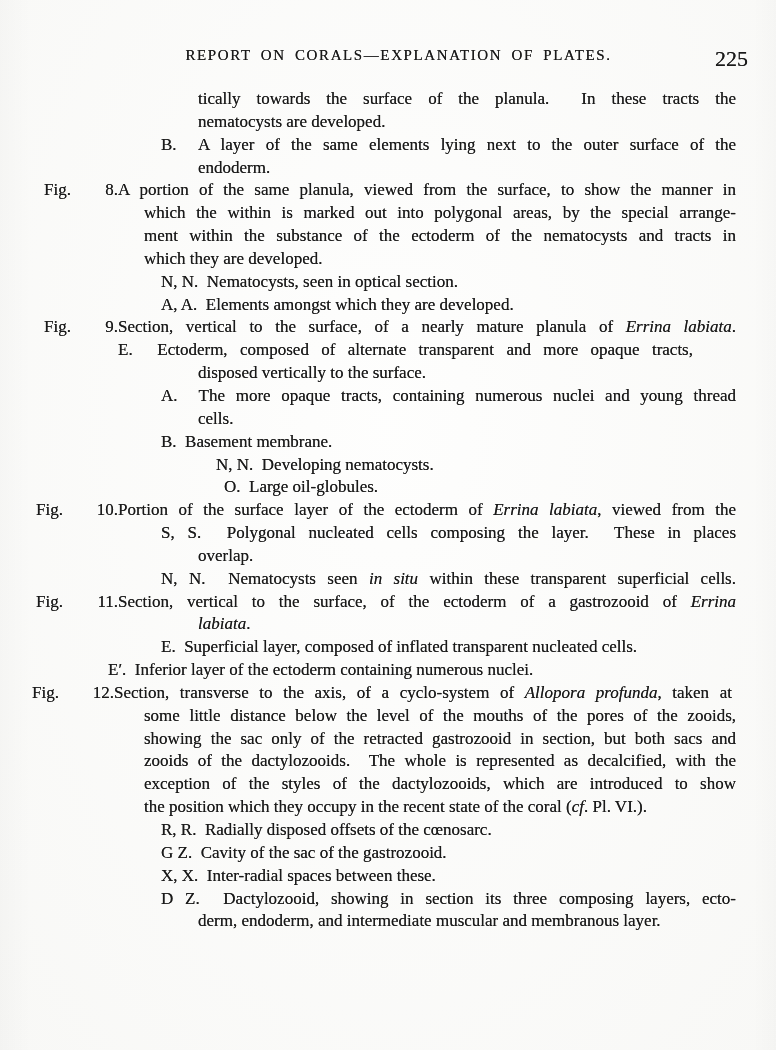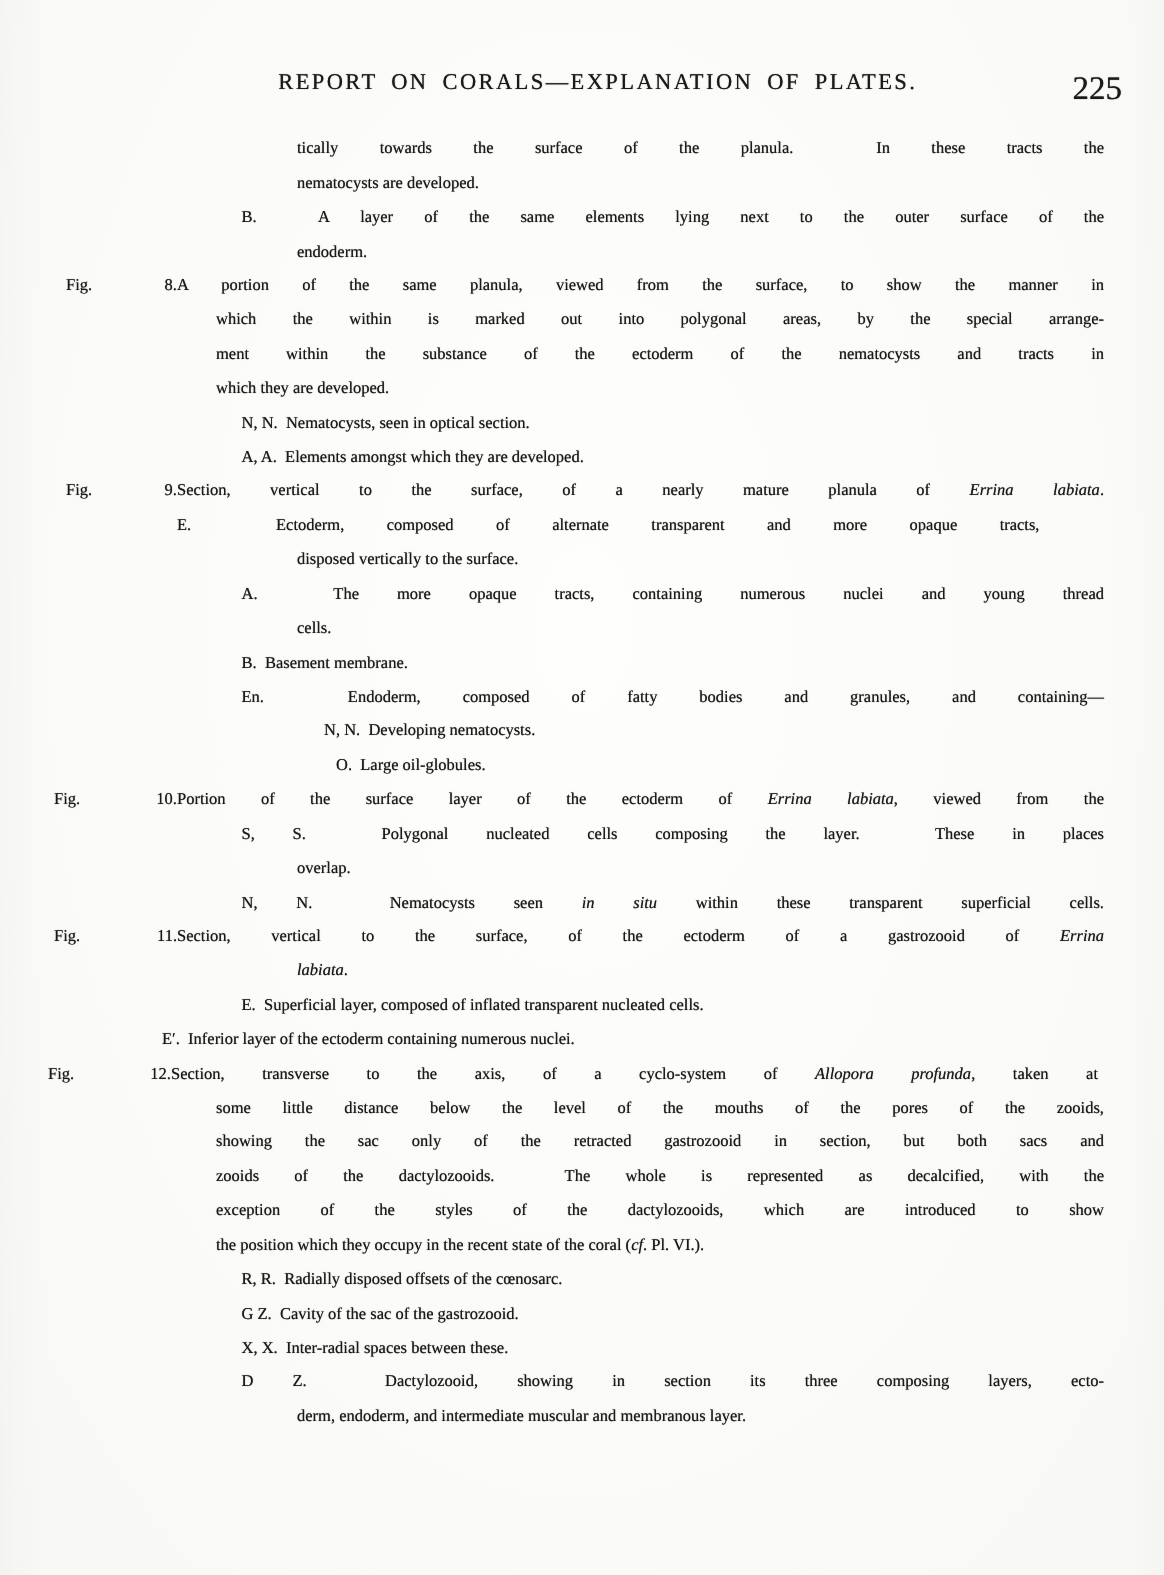--- a/index.html
+++ b/index.html
@@ -18,21 +18,21 @@
     position:absolute; left:0; width:100%; text-align:center;
     font-size:15px; letter-spacing:1.6px; word-spacing:4px;
     text-shadow:0 0 0.6px rgba(25,25,25,0.85);
   }
   .page-number {
     position:absolute; right:49px; top:-1px; font-size:22px;
     text-shadow:0 0 0.6px rgba(25,25,25,0.85);
   }
   .page-body { position:absolute; top:88px; left:0; width:776px; }
   .line {
-    font-size:11px; line-height:22.85px;
+    font-size:17px; line-height:22.85px;
     text-shadow:0 0 0.55px rgba(25,25,25,0.8);
     white-space:normal;
   }
   .line.j { text-align:justify; text-align-last:justify; }
   .figlabel { display:inline-block; }
   i { font-style:italic; }
 </style>
 </head>
 <body>
 
@@ -51,21 +51,20 @@
       <div class="line j" style="margin-left: 144px; width: 592px;"><span>ment within the substance of the ectoderm of the nematocysts and tracts in</span></div>
       <div class="line" style="margin-left: 144px; width: 592px;"><span>which they are developed.</span></div>
       <div class="line" style="margin-left: 161px; width: 575px;"><span>N, N.&nbsp; Nematocysts, seen in optical section.</span></div>
       <div class="line" style="margin-left: 161px; width: 575px;"><span>A, A.&nbsp; Elements amongst which they are developed.</span></div>
       <div class="line j" style="margin-left: 44px; width: 692px;"><span class="figlabel" style="width: 74px;">Fig. 9.</span><span>Section, vertical to the surface, of a nearly mature planula of </span><i>Errina labiata</i><span>.</span></div>
       <div class="line j" style="margin-left: 118px; width: 575px;"><span>E.&nbsp; Ectoderm, composed of alternate transparent and more opaque tracts,</span></div>
       <div class="line" style="margin-left: 198px; width: 538px;"><span>disposed vertically to the surface.</span></div>
       <div class="line j" style="margin-left: 161px; width: 575px;"><span>A.&nbsp; The more opaque tracts, containing numerous nuclei and young thread</span></div>
       <div class="line" style="margin-left: 198px; width: 538px;"><span>cells.</span></div>
       <div class="line" style="margin-left: 161px; width: 575px;"><span>B.&nbsp; Basement membrane.</span></div>
-      <div class="line j" style="margin-left: 161px; width: 575px;"><span>En.&nbsp; Endoderm, composed of fatty bodies and granules, and containing—</span></div>
       <div class="line" style="margin-left: 216px; width: 520px;"><span>N, N.&nbsp; Developing nematocysts.</span></div>
       <div class="line" style="margin-left: 224px; width: 512px;"><span>O.&nbsp; Large oil-globules.</span></div>
       <div class="line j" style="margin-left: 36px; width: 700px;"><span class="figlabel" style="width: 82px;">Fig. 10.</span><span>Portion of the surface layer of the ectoderm of </span><i>Errina labiata</i><span>, viewed from the</span></div>
       <div class="line j" style="margin-left: 161px; width: 575px;"><span>S, S.&nbsp; Polygonal nucleated cells composing the layer.&nbsp; These in places</span></div>
       <div class="line" style="margin-left: 198px; width: 538px;"><span>overlap.</span></div>
       <div class="line j" style="margin-left: 161px; width: 575px;"><span>N, N.&nbsp; Nematocysts seen </span><i>in situ</i><span> within these transparent superficial cells.</span></div>
       <div class="line j" style="margin-left: 36px; width: 700px;"><span class="figlabel" style="width: 82px;">Fig. 11.</span><span>Section, vertical to the surface, of the ectoderm of a gastrozooid of </span><i>Errina</i></div>
       <div class="line" style="margin-left: 198px; width: 538px;"><i>labiata</i><span>.</span></div>
       <div class="line" style="margin-left: 161px; width: 575px;"><span>E.&nbsp; Superficial layer, composed of inflated transparent nucleated cells.</span></div>
       <div class="line" style="margin-left: 108px; width: 575px;"><span>E′.&nbsp; Inferior layer of the ectoderm containing numerous nuclei.</span></div>

